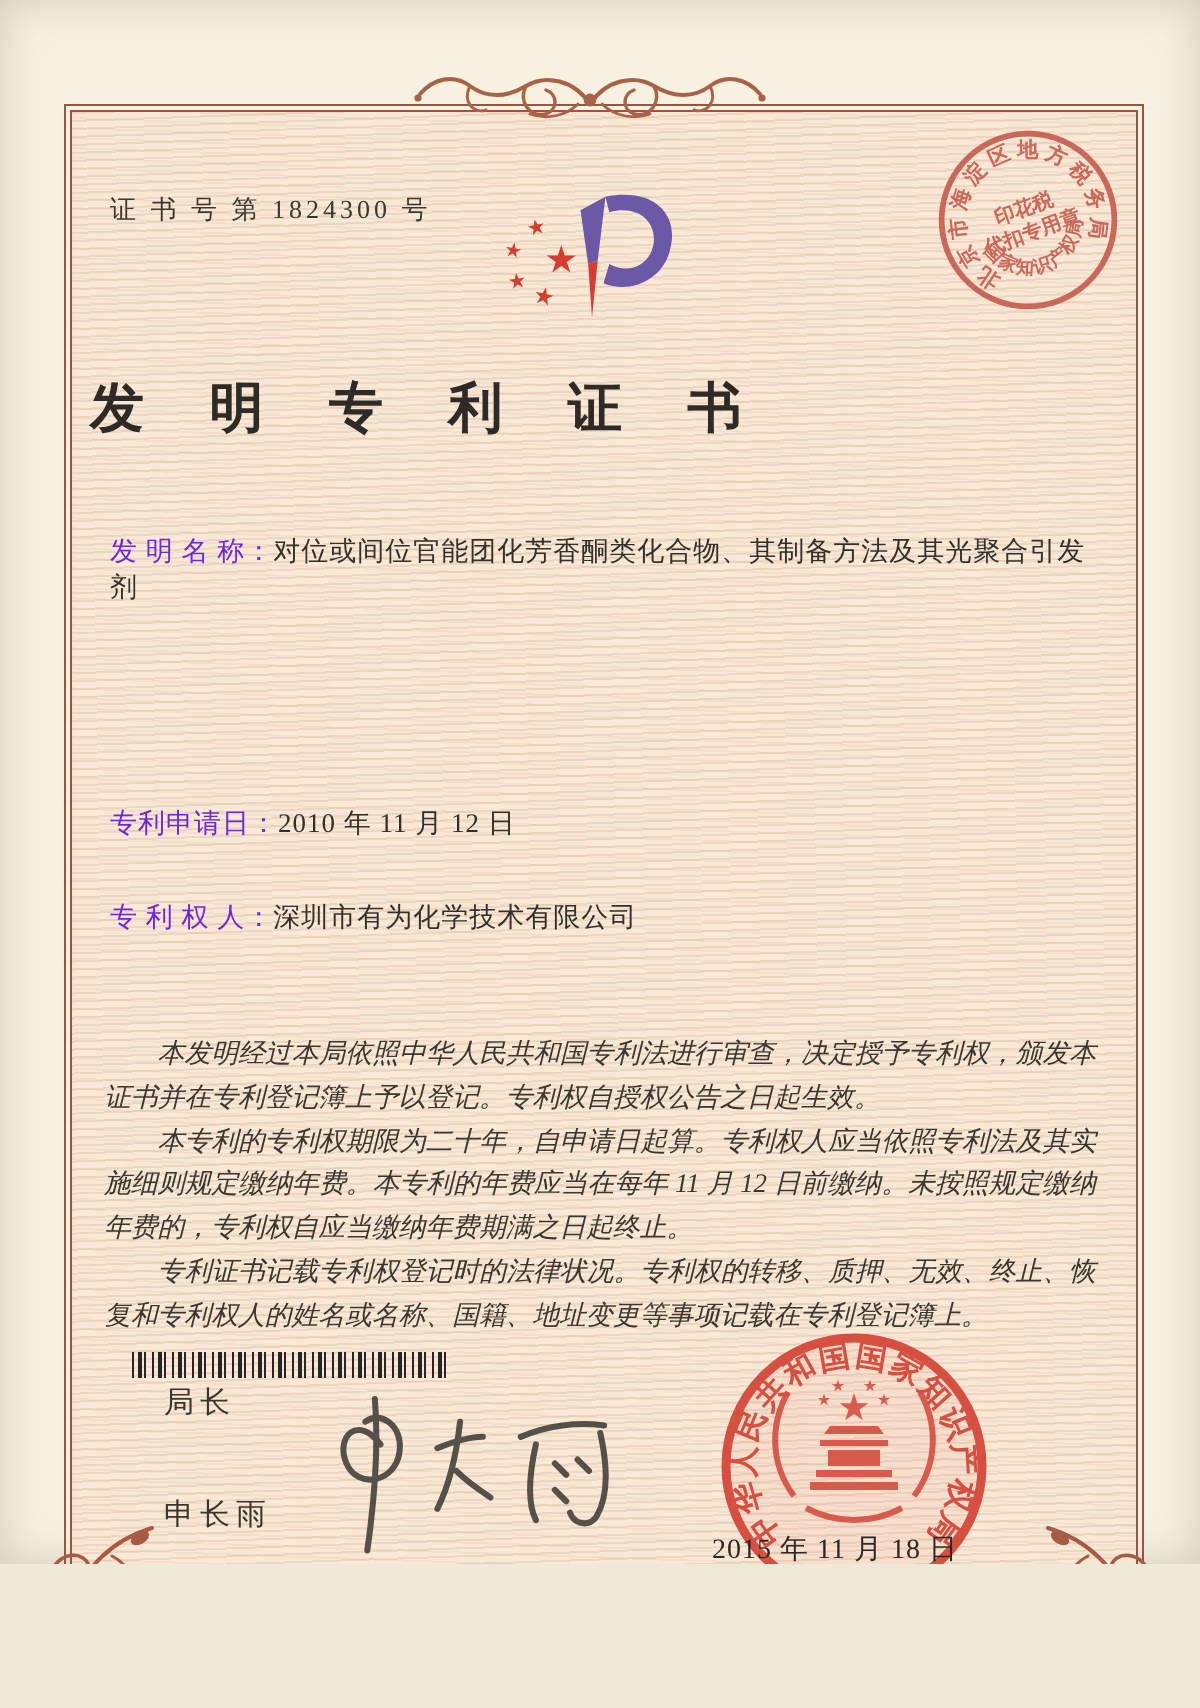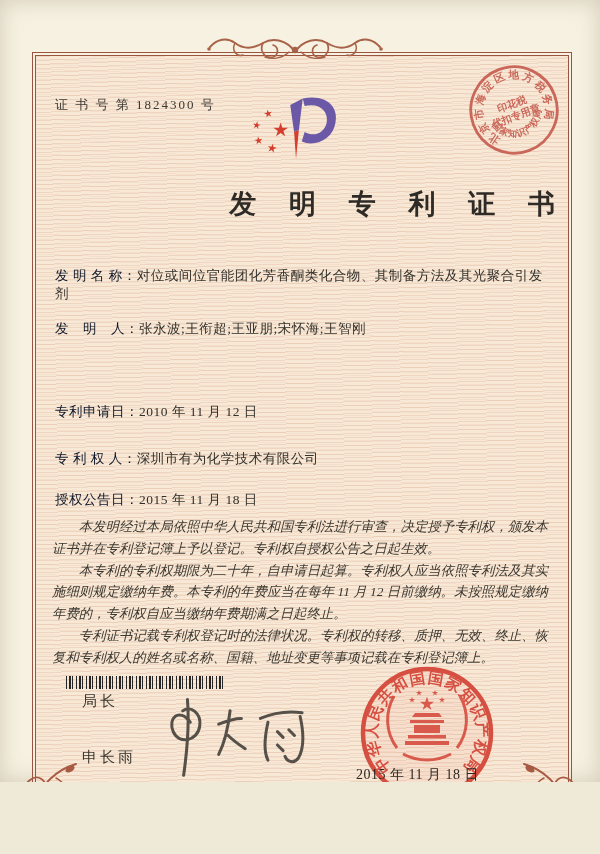--- a/index.html
+++ b/index.html
@@ -21,24 +21,24 @@
   .frame-inner{
     width:100%;height:100%;box-sizing:border-box;
     border:1px solid #9a5440;
     background-color:#f8e9d7;
     background-image:
       repeating-linear-gradient(178deg, rgba(203,136,106,.20) 0 1px, rgba(255,255,255,0) 1px 4px),
       repeating-linear-gradient(2deg, rgba(203,136,106,.10) 0 1px, rgba(255,255,255,0) 1px 5px);
   }
   .abs{position:absolute;z-index:2;}
   .cert-no{left:55px;top:96px;font-size:13px;letter-spacing:2px;color:#3c3831;}
-  .title{left:32px;top:186px;width:536px;text-align:right;font-size:27px;font-weight:bold;
+  .title{left:32px;top:186px;width:536px;text-align:left;font-size:27px;font-weight:bold;
          color:#2e2a26;letter-spacing:13px;text-indent:13px;}
   .row{left:55px;width:495px;font-size:13.5px;color:#37332c;letter-spacing:.5px;line-height:18px;}
-  .flabel{color:#0f172a;}
+  .flabel{color:#6d28d9;}
   .fvalue{color:#33302a;}
   .bodytext{left:52px;top:516px;width:496px;font-size:13.4px;line-height:21.8px;
             color:#3b372f;font-style:italic;text-align:justify;}
   .bodytext p{margin:0;text-indent:2em;}
   .barcode{left:66px;top:676px;width:160px;height:13px;
     background-image:repeating-linear-gradient(90deg,
       #262626 0 1px,transparent 1px 3px,
       #262626 3px 5px,transparent 5px 6px,
       #262626 6px 7px,transparent 7px 10px);}
   .sig-label{left:82px;font-size:15px;letter-spacing:3px;color:#3a362e;}
@@ -145,31 +145,25 @@
         <textPath href="#taxBottom" textLength="70">国家知识产权局</textPath>
       </text>
     </svg>
   </div>
 
   <div class="abs title">发 明 专 利 证 书</div>
 
   <div class="abs row" style="top:267px">
     <span class="flabel">发 明 名 称：</span><span class="fvalue">对位或间位官能团化芳香酮类化合物、其制备方法及其光聚合引发剂</span>
   </div>
-  <div class="abs row" style="top:320px">
-    <span class="flabel">发　明　人：</span><span class="fvalue">张永波;王衔超;王亚朋;宋怀海;王智刚</span>
-  </div>
   <div class="abs row" style="top:403px">
     <span class="flabel">专利申请日：</span><span class="fvalue">2010 年 11 月 12 日</span>
   </div>
   <div class="abs row" style="top:450px">
     <span class="flabel">专 利 权 人：</span><span class="fvalue">深圳市有为化学技术有限公司</span>
-  </div>
-  <div class="abs row" style="top:491px">
-    <span class="flabel">授权公告日：</span><span class="fvalue">2015 年 11 月 18 日</span>
   </div>
 
   <div class="abs bodytext">
     <p>本发明经过本局依照中华人民共和国专利法进行审查，决定授予专利权，颁发本证书并在专利登记簿上予以登记。专利权自授权公告之日起生效。</p>
     <p>本专利的专利权期限为二十年，自申请日起算。专利权人应当依照专利法及其实施细则规定缴纳年费。本专利的年费应当在每年 11 月 12 日前缴纳。未按照规定缴纳年费的，专利权自应当缴纳年费期满之日起终止。</p>
     <p>专利证书记载专利权登记时的法律状况。专利权的转移、质押、无效、终止、恢复和专利权人的姓名或名称、国籍、地址变更等事项记载在专利登记簿上。</p>
   </div>
 
   <div class="abs barcode"></div>
 

